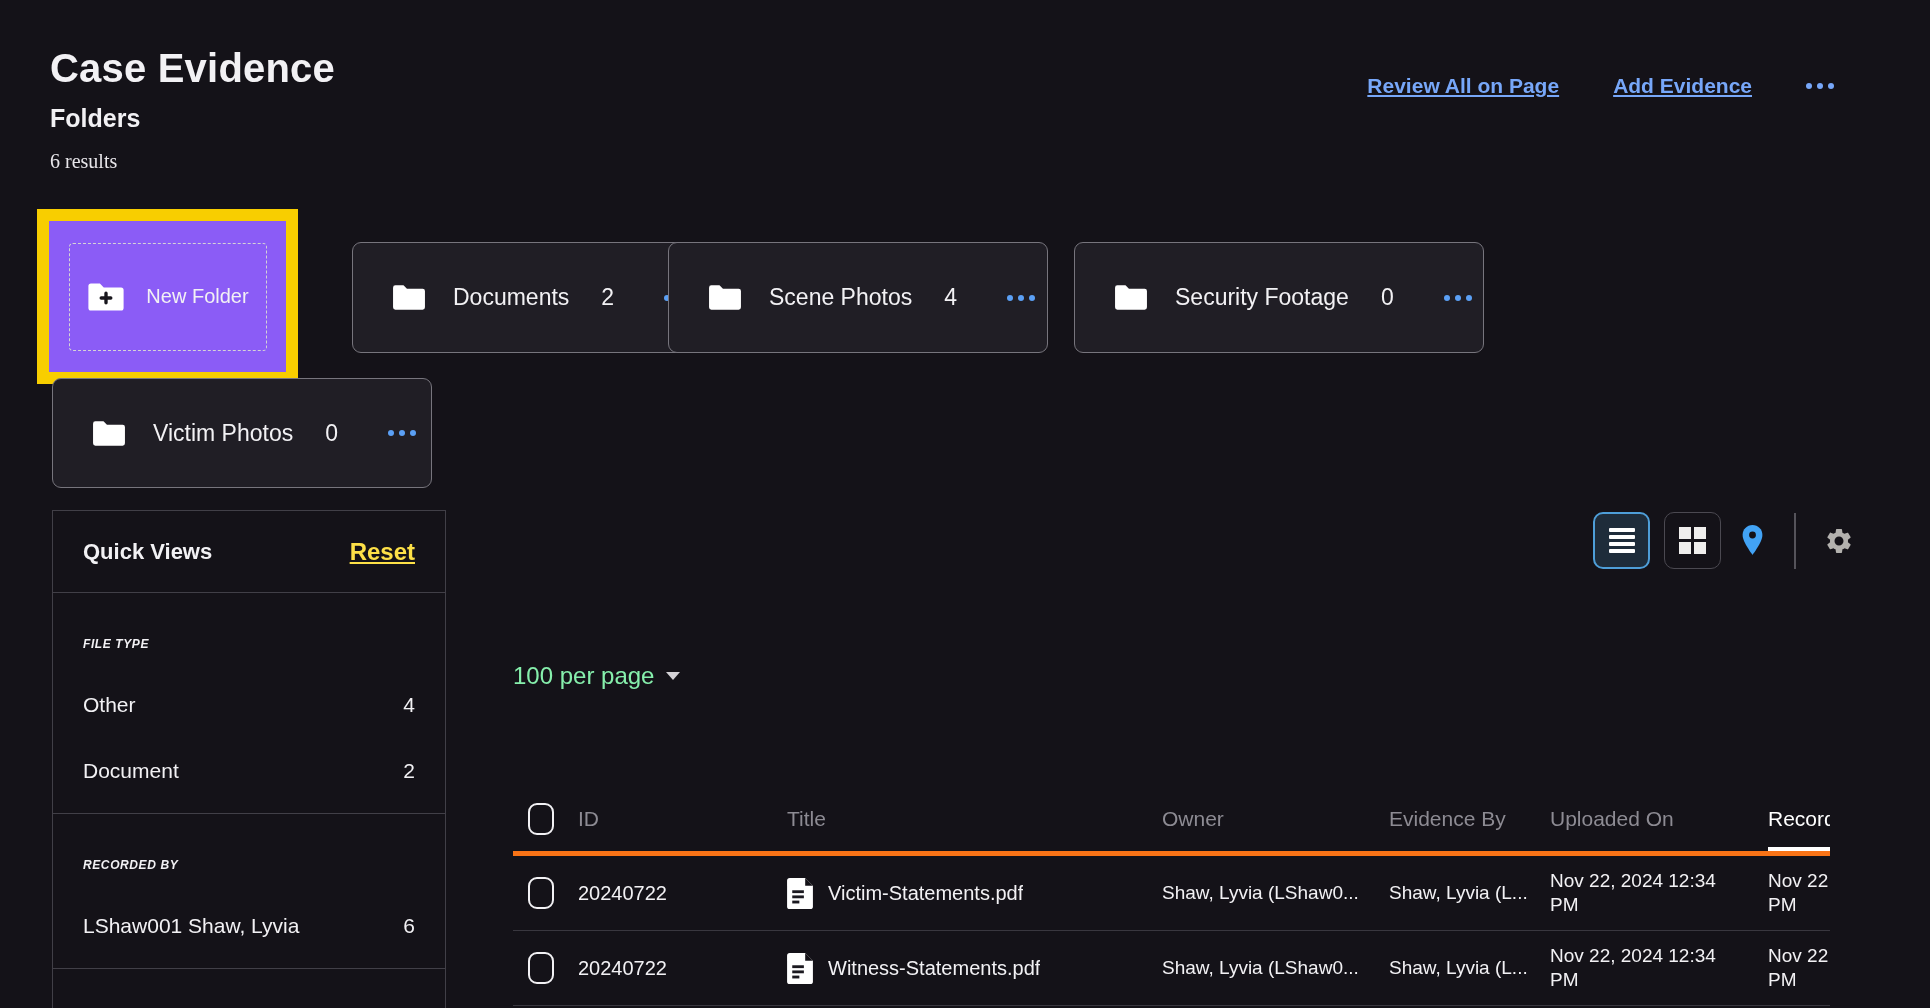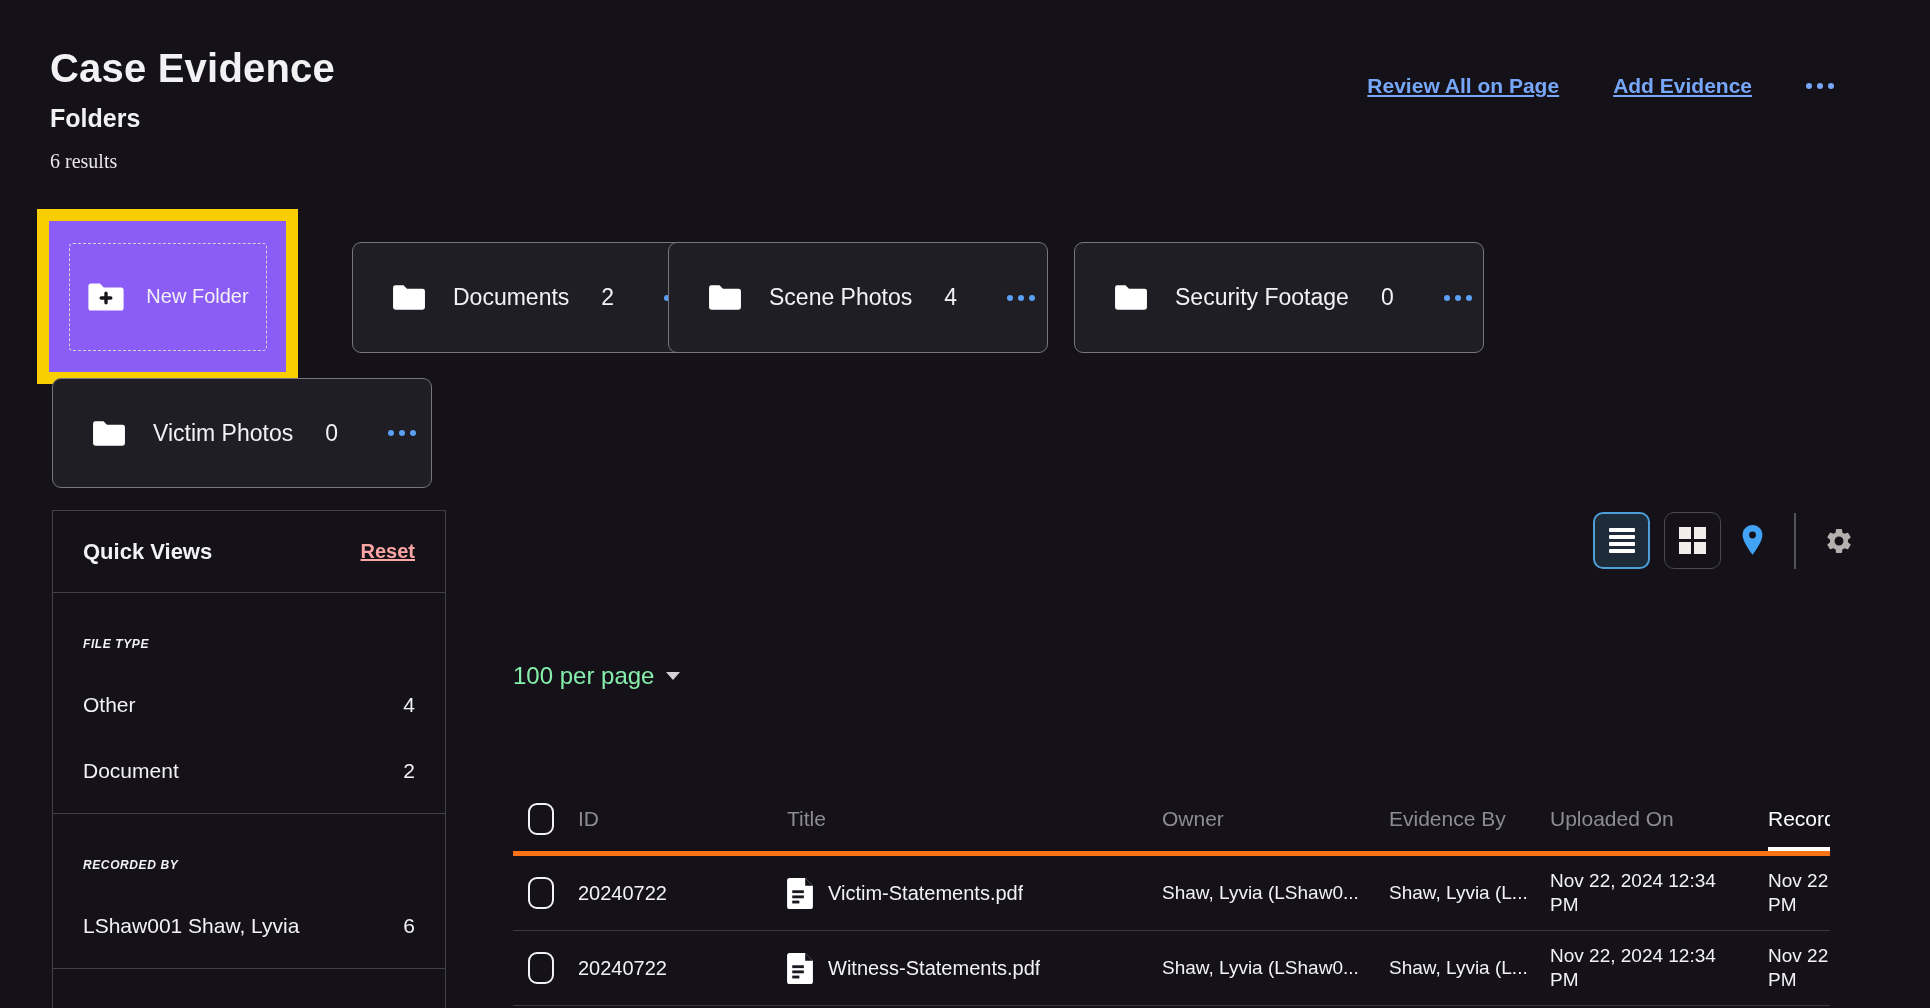--- a/index.html
+++ b/index.html
@@ -45,21 +45,21 @@
   
   .quick-views {
     position:absolute; left:52px; top:510px; width:394px; height:540px;
     border:1px solid #413f47;
   }
   .qv-header {
     height:82px; display:flex; align-items:center; justify-content:space-between;
     padding:0 30px; border-bottom:1px solid #413f47;
   }
   .qv-title { font-size:22px; font-weight:700; }
-  .qv-reset { font-size:20px; font-weight:700; color:#fca5a5; text-decoration:underline; cursor:pointer; }
+  .qv-reset { font-size:24px; font-weight:700; color:#fde047; text-decoration:underline; cursor:pointer; }
   .qv-section { padding:44px 30px 30px; border-bottom:1px solid #413f47; }
   .qv-label { font-size:12px; font-weight:700; letter-spacing:.6px;font-style:italic; }
   .qv-item { display:flex; justify-content:space-between; font-size:21px; margin-top:42px; cursor:pointer; }
   
   .view-toggles { position:absolute; left:1593px; top:512px; display:flex; align-items:center; gap:14px; }
   .toggle-btn {
     width:57px; height:57px; border-radius:10px; display:flex; align-items:center; justify-content:center;
     cursor:pointer; background:transparent; border:1px solid #4b4951;
   }
   .toggle-btn.selected { border:2px solid #4e9ed8; background:#1e2c3a; }

